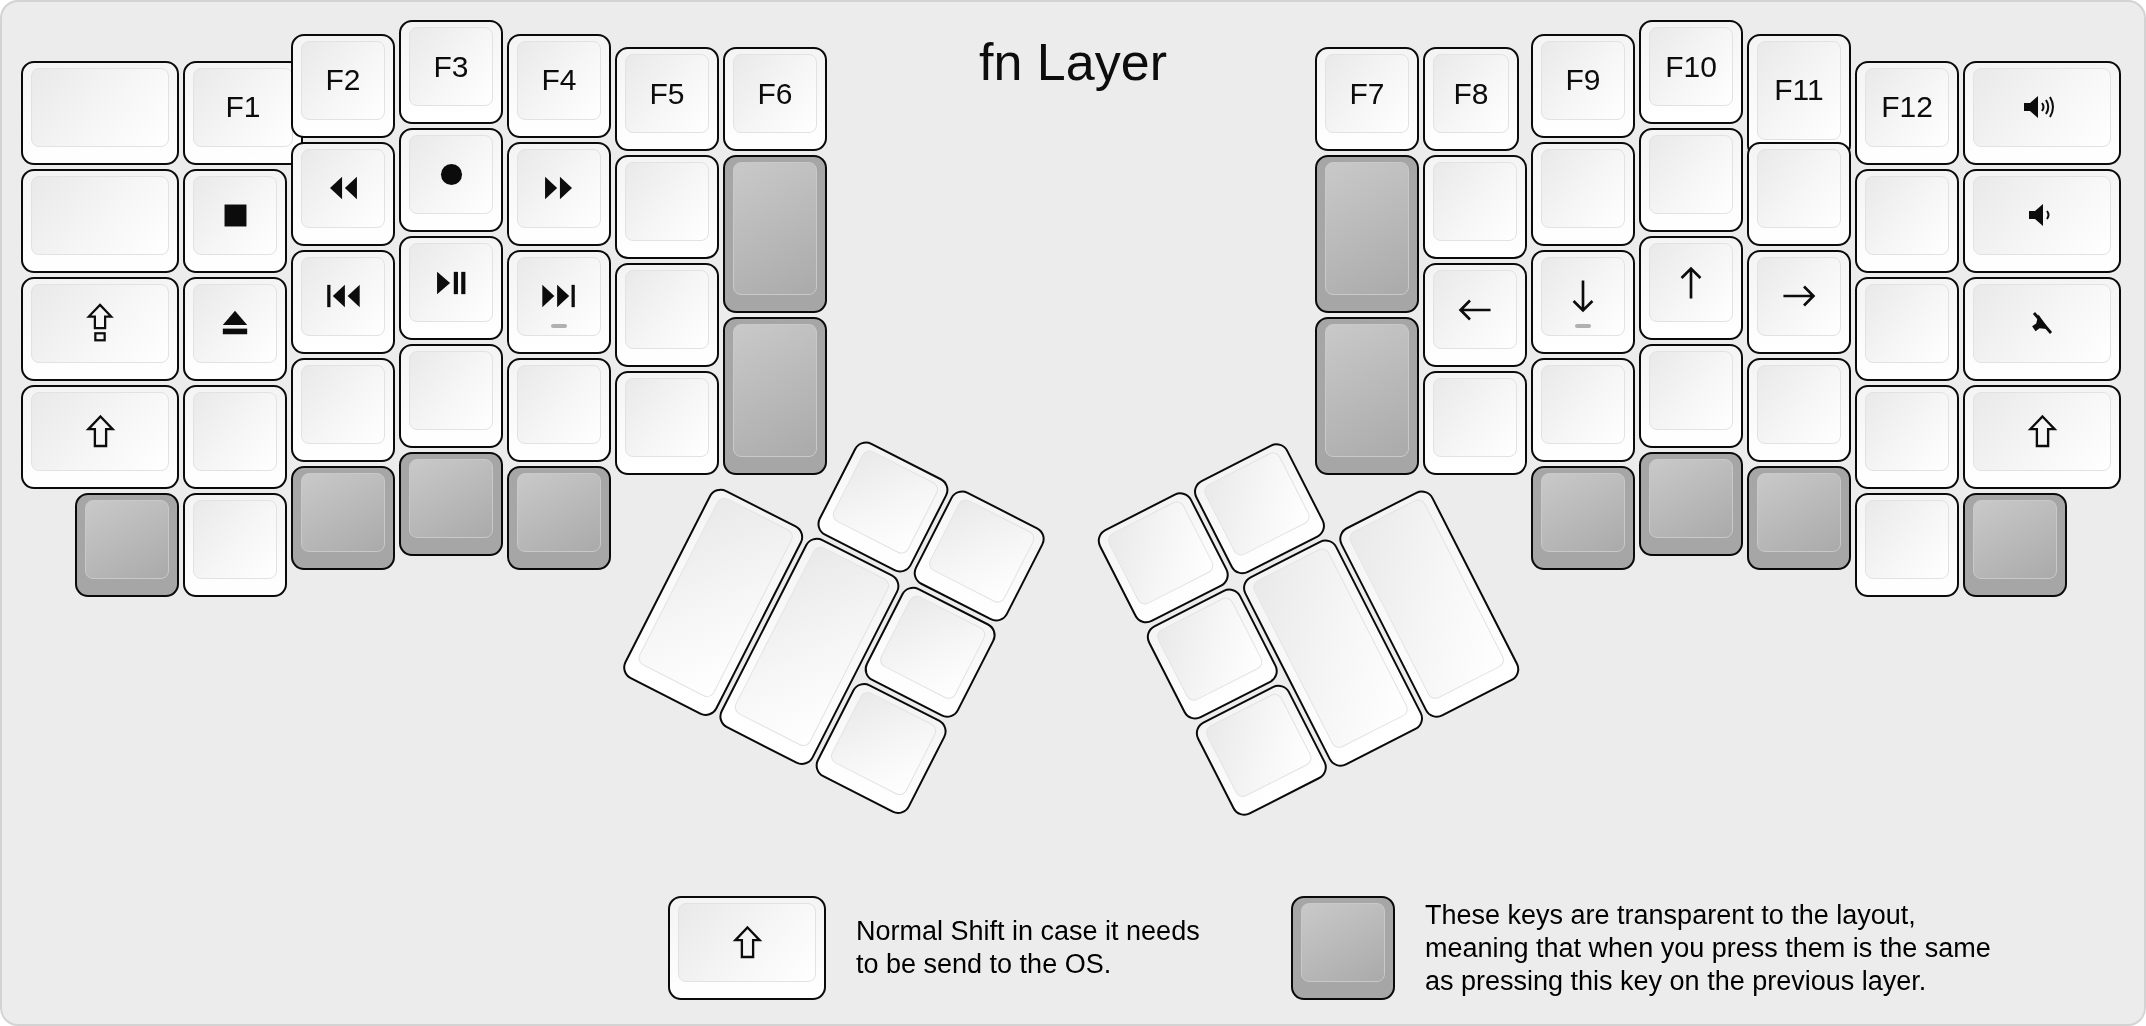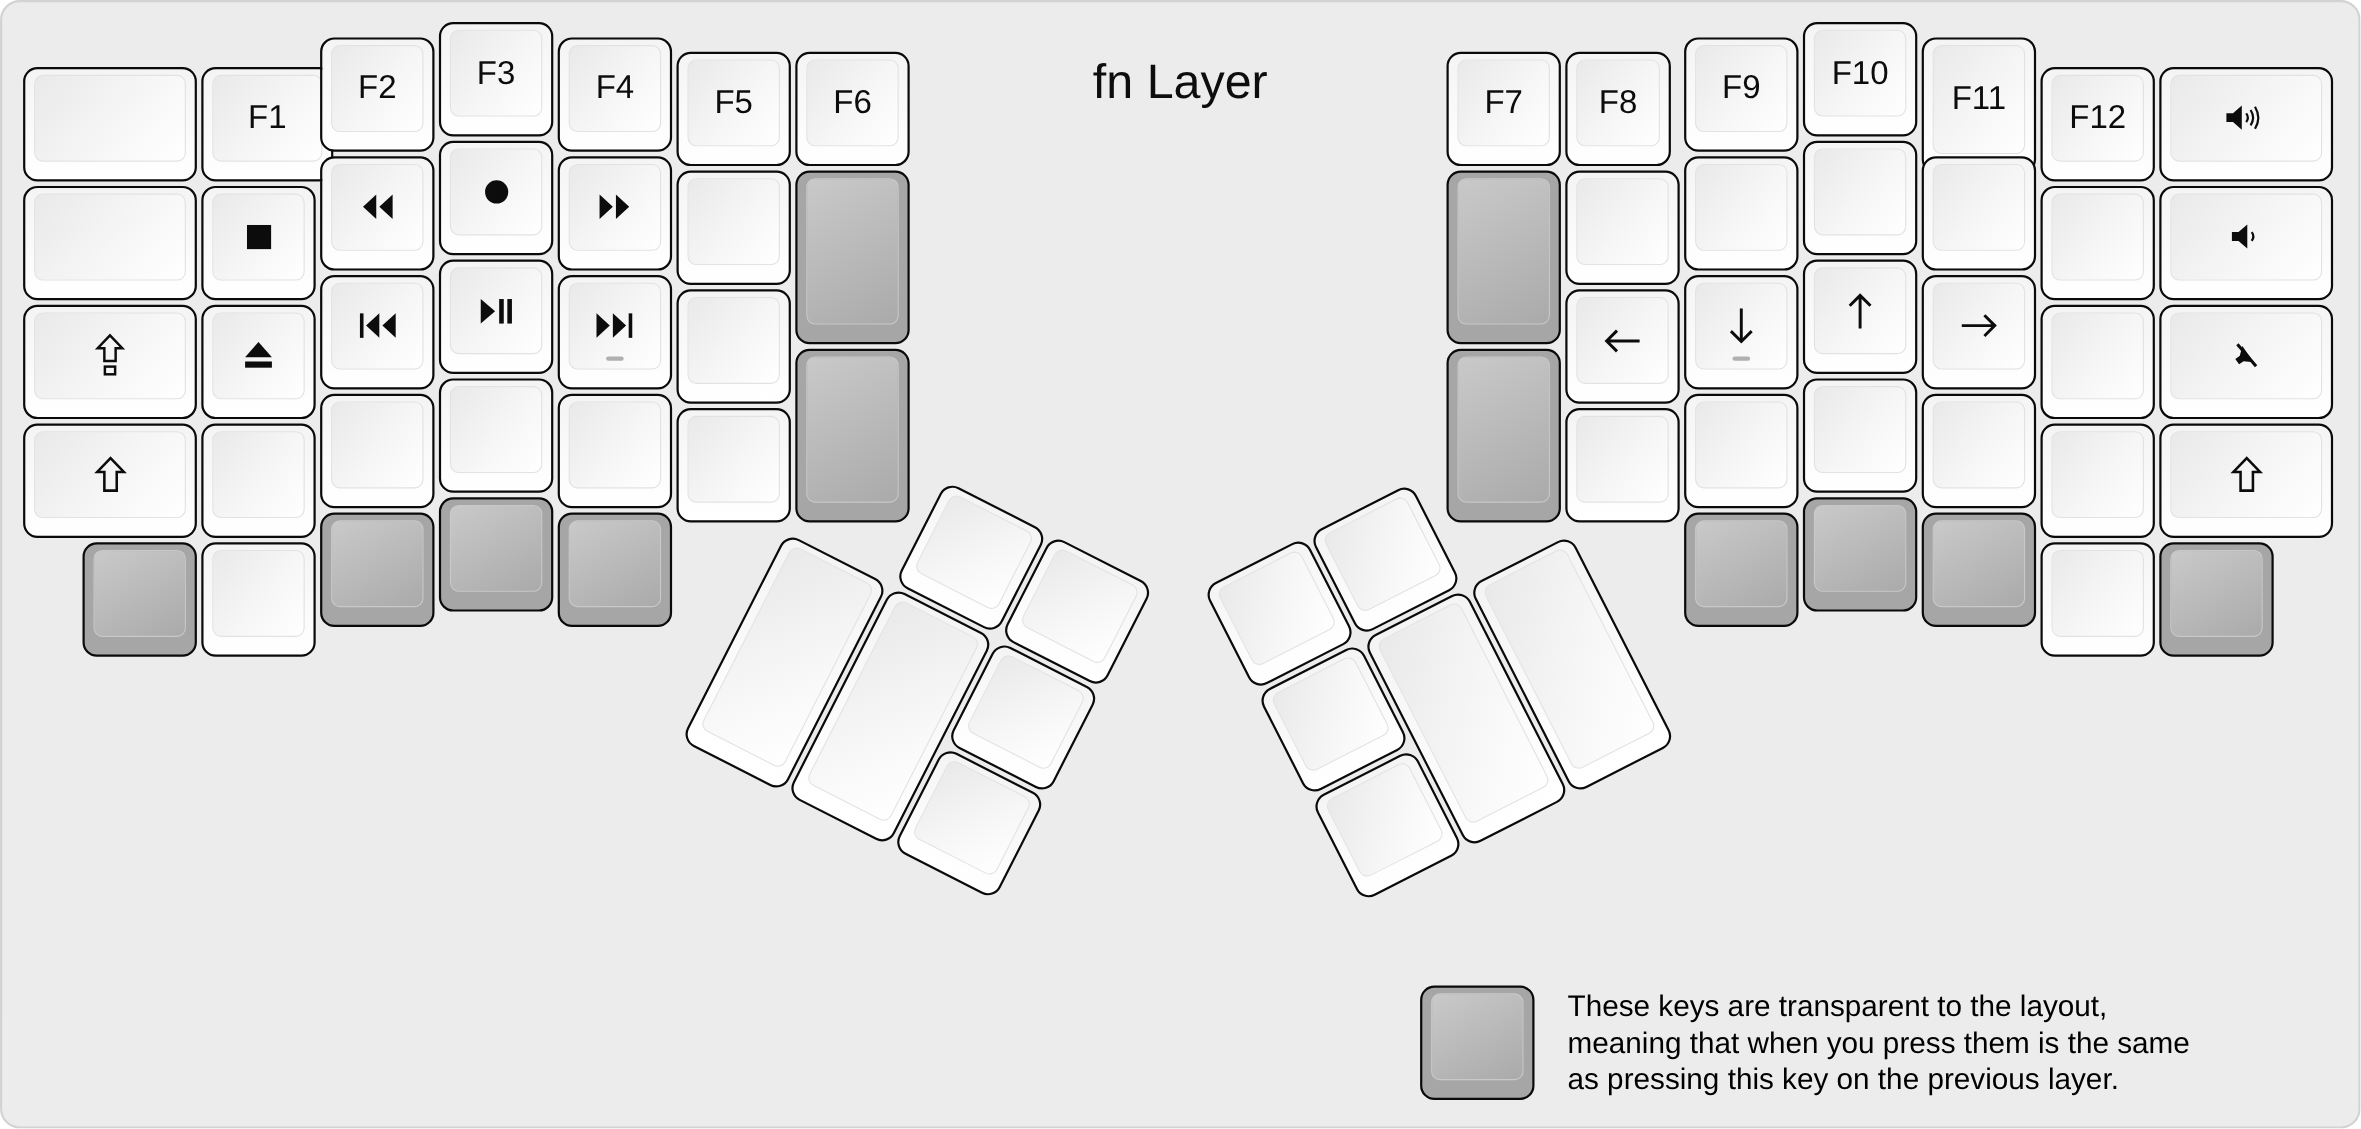--- a/index.html
+++ b/index.html
@@ -1,18 +1,18 @@
 <!DOCTYPE html>
 <html><head>
 <meta charset="utf-8">
 <style>
   html,body{margin:0;padding:0;background:#ffffff;font-family:"Liberation Sans",sans-serif;}
   #stage{position:relative;width:2146px;height:1026px;overflow:hidden;}
   .panel{position:absolute;inset:0;background:#ececec;border:2px solid #d3d3d3;border-radius:18px;box-sizing:border-box;}
-  .page-title{position:absolute;top:50px;left:50%;transform:translateX(-50%);font-size:44px;color:#0d0d0d;white-space:nowrap;}
+  .page-title{position:absolute;top:32px;left:50%;transform:translateX(-50%);font-size:52px;color:#0d0d0d;white-space:nowrap;}
   .half,.thumb{position:absolute;}
   .key{position:absolute;box-sizing:border-box;border:2.5px solid #0a0a0a;border-radius:13px;
        background:linear-gradient(180deg,#f4f4f4,#ffffff);}
   .key .cap{position:absolute;left:8px;right:8px;top:5px;bottom:16px;border-radius:8px;
        border:1.5px solid #e2e2e2;background:linear-gradient(130deg,#e9e9e9 0%,#f6f6f6 55%,#ffffff 100%);
        display:flex;align-items:center;justify-content:center;}
   .key.gray{background:#a6a6a6;}
   .key.gray .cap{border:1.5px solid #c9c9c9;background:linear-gradient(150deg,#c9c9c9,#aaaaaa);}
   .klabel{font-size:30px;color:#0c0c0c;}
   .kicon{display:flex;align-items:center;justify-content:center;}
@@ -413,20 +413,35 @@
         <div class="cap"></div>
       </div>
       <div class="key" style="left: 0px; top: 108px; width: 104px; height: 104px;">
         <div class="cap"></div>
       </div>
       <div class="key" style="left: 0px; top: 216px; width: 104px; height: 104px;">
         <div class="cap"></div>
       </div>
     </div>
 
+  <div class="legend-item" style="left:668px;top:896px;">
+    <div class="legend-key-slot" style="width: 158px; height: 104px;">
+        <div class="key" style="left: 0px; top: 0px; width: 158px; height: 104px;">
+          <div class="cap">
+            <span class="kicon">
+              <svg width="31" height="35" viewBox="0 0 32 36">
+                <path class="st" stroke-width="2.4" d="M16 2.5 L28.5 15.5 H21.8 V33 H10.2 V15.5 H3.5 Z"></path>
+              </svg>
+            </span>
+          </div>
+        </div>
+      </div>
+    <div class="legend-text">Normal Shift in case it needs
+to be send to the OS.</div>
+  </div>
   <div class="legend-item" style="left:1291px;top:896px;">
     <div class="legend-key-slot" style="width: 104px; height: 104px;">
         <div class="key gray" style="left: 0px; top: 0px; width: 104px; height: 104px;">
           <div class="cap"></div>
         </div>
       </div>
     <div class="legend-text">These keys are transparent to the layout,
 meaning that when you press them is the same
 as pressing this key on the previous layer.</div>
   </div>

